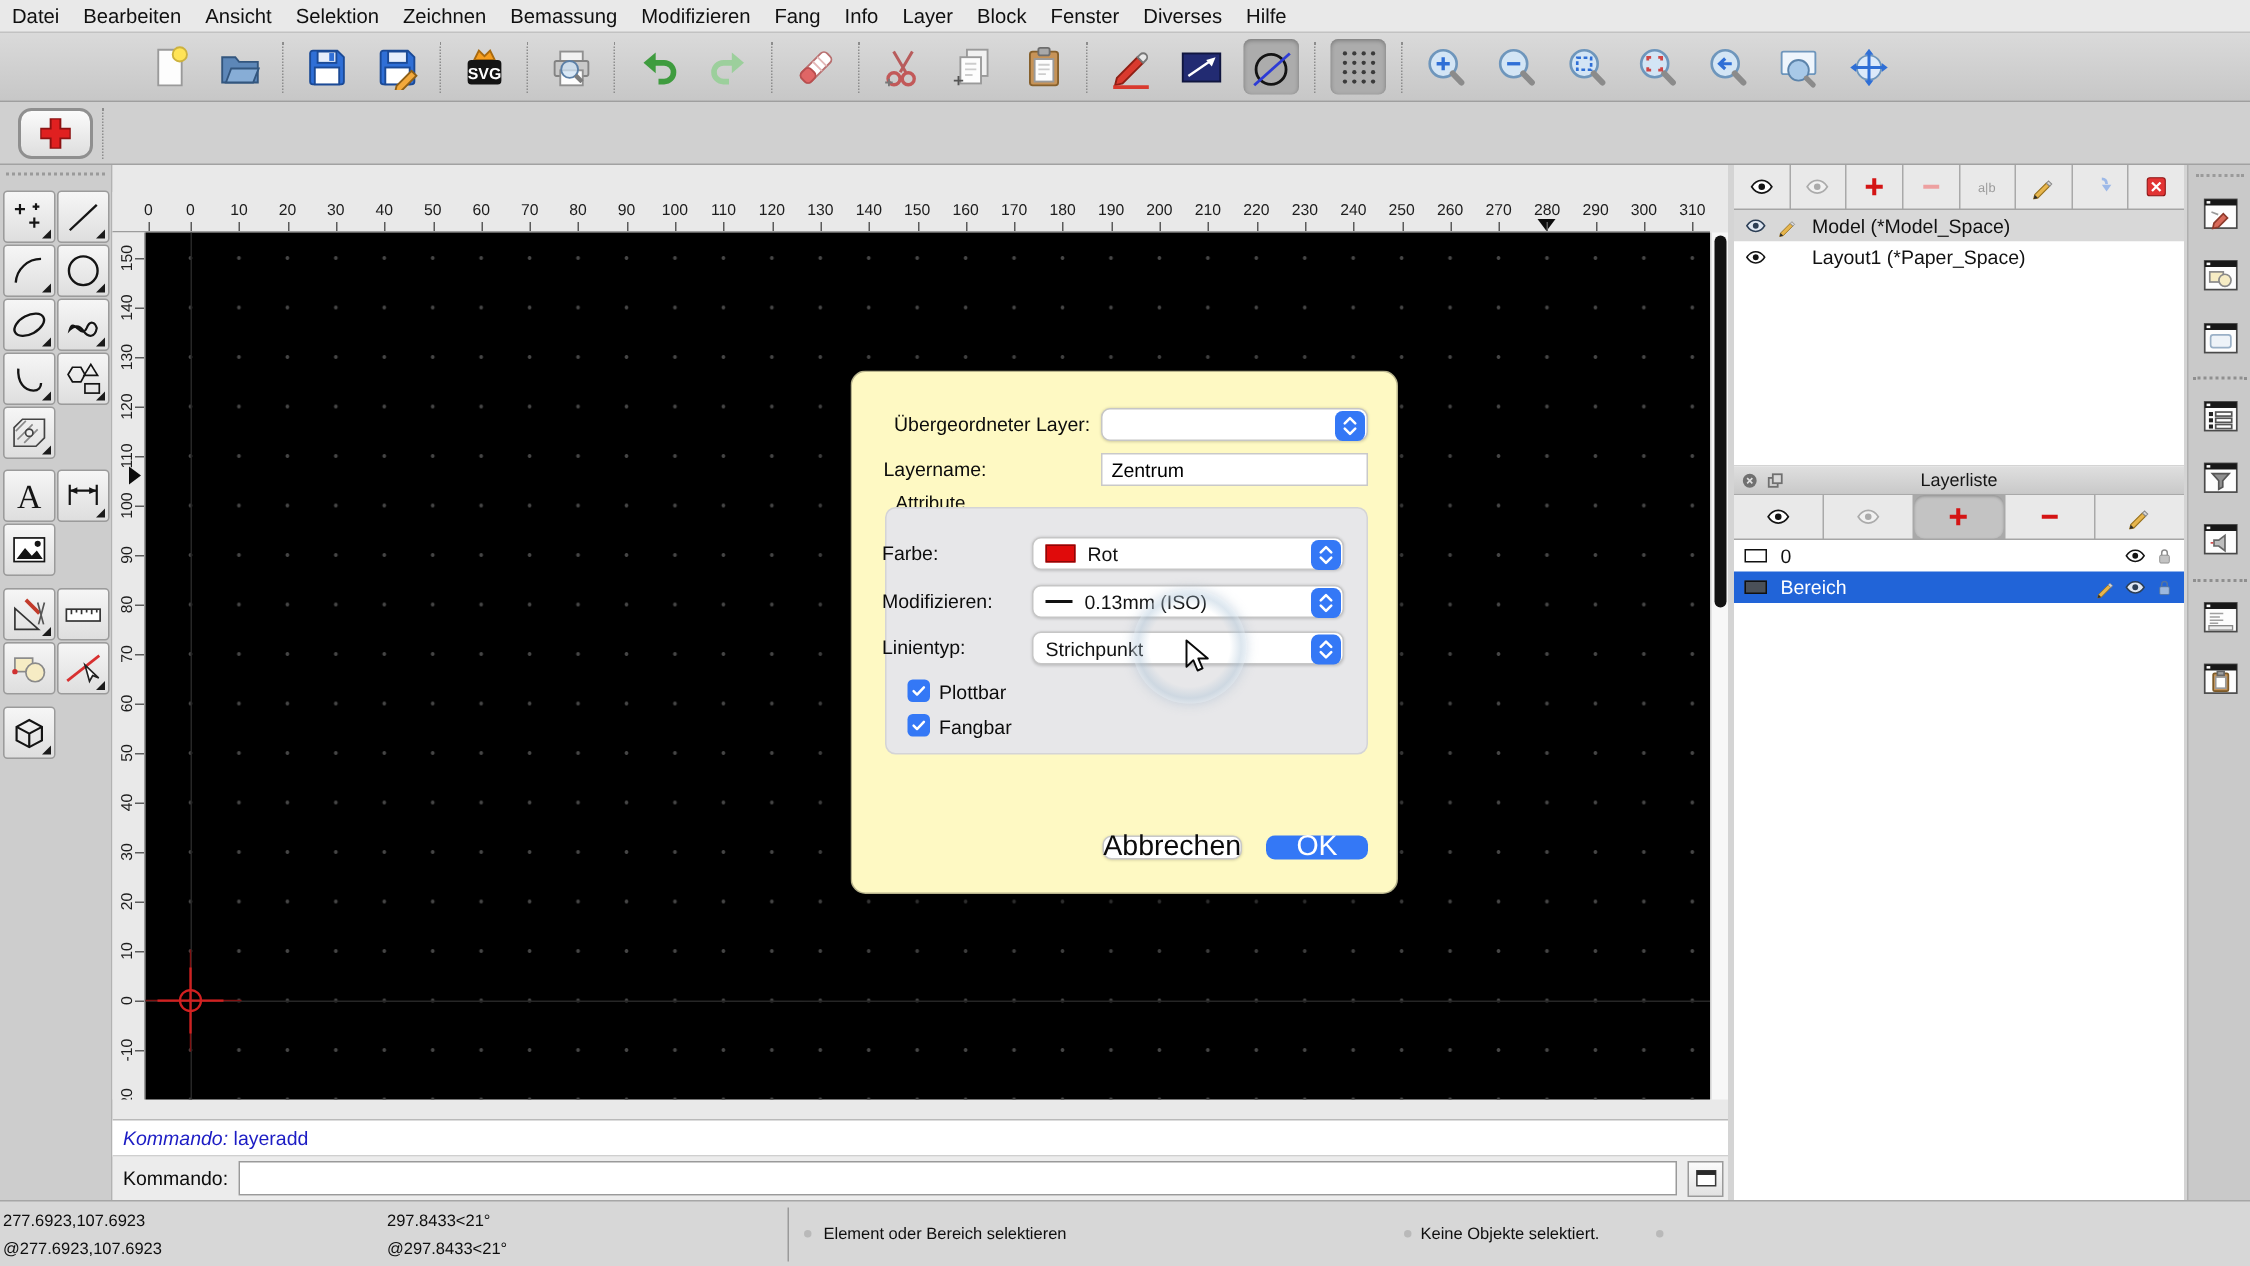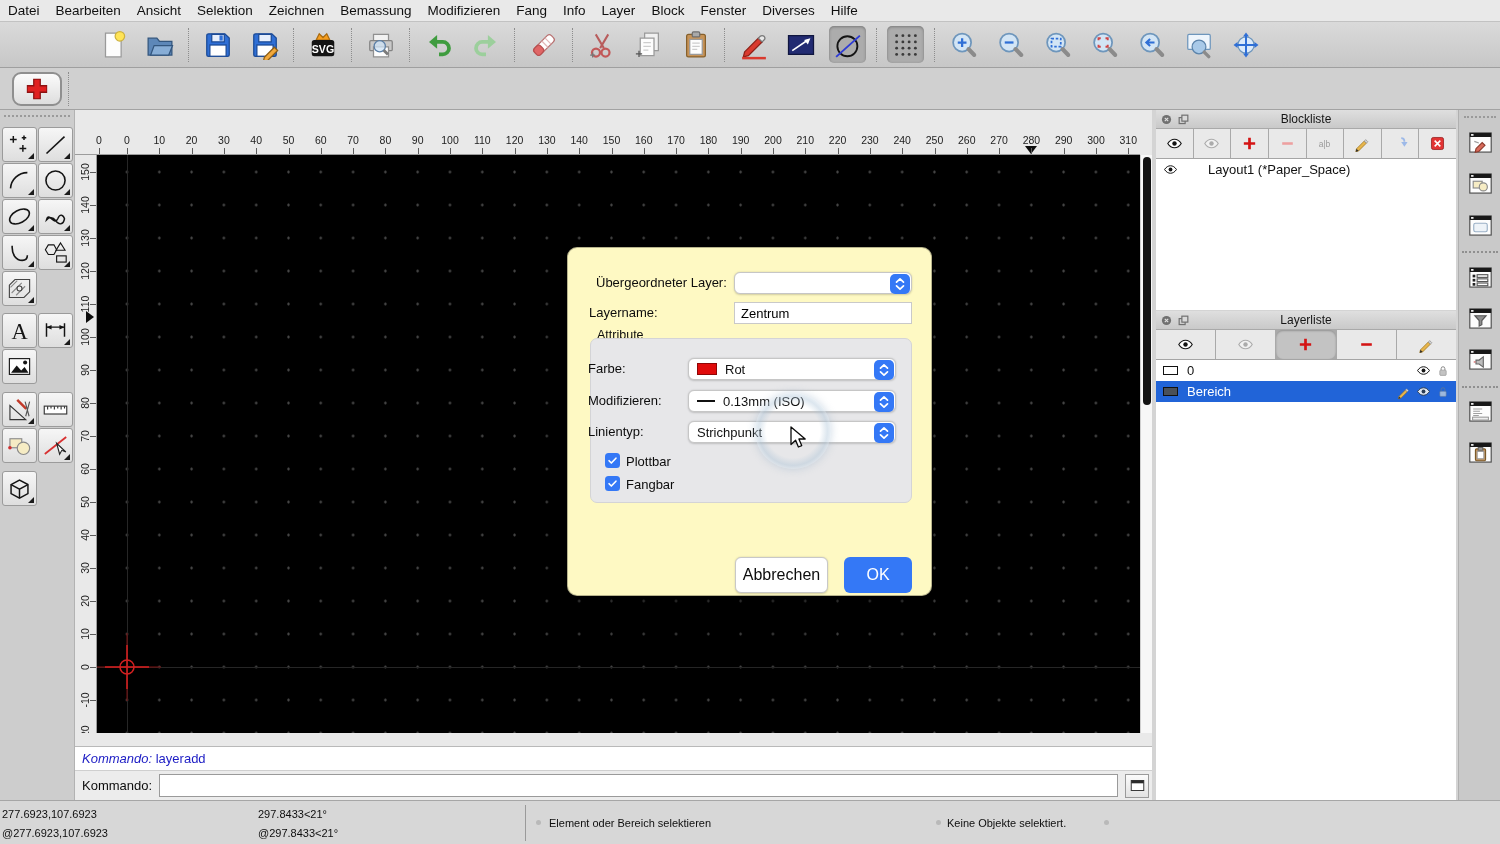--- a/index.html
+++ b/index.html
@@ -78,21 +78,21 @@
 #dialog{position:absolute;left:567px;top:247px;width:365px;height:349px;background:#fef9c3;border-radius:10px;border:1px solid rgba(0,0,0,.28);box-shadow:0 18px 55px rgba(0,0,0,.55);z-index:50}
 .dlabel{position:absolute;font-size:13px;color:#0c0c0c;white-space:nowrap}
 .dlabel.r{text-align:left}
 .combo{position:absolute;height:22px;background:#fff;border:1px solid #c6c6c6;border-radius:6px;box-shadow:0 .5px 2px rgba(0,0,0,.18);display:flex;align-items:center;padding-left:8px;gap:8px;font-size:13px}
 .stepper{position:absolute;right:1px;top:1px;width:20px;height:20px;border-radius:5px;background:#3478f6;display:flex;align-items:center;justify-content:center}
 .dinput{position:absolute;height:22px;background:#fff;border:1px solid #c9c9c9;font:13px "Liberation Sans",sans-serif;padding:0 6px;outline:none}
 #dgroup{position:absolute;left:22px;top:90px;width:322px;height:165px;background:#e7e7e9;border:1px solid #d4d4d6;border-radius:7px}
 .cswatch{width:20px;height:12px;background:#e00b0b;border:1px solid #8f0606;flex:none}
 .lsample{width:18px;border-top:2px solid #111;flex:none}
 .checkbox{position:absolute;width:15px;height:15px;border-radius:3.5px;background:#3478f6;display:flex;align-items:center;justify-content:center}
-.btn{position:absolute;height:36px;border-radius:6px;font-size:16px;display:flex;align-items:center;justify-content:center}
+.btn{position:absolute;height:16px;border-radius:6px;font-size:19px;display:flex;align-items:center;justify-content:center}
 #btn-cancel{left:167px;top:309px;width:93px;background:#fff;border:1px solid #c8c8c8;box-shadow:0 .5px 2px rgba(0,0,0,.18);color:#0c0c0c}
 #btn-ok{left:276px;top:309px;width:68px;background:#3478f6;color:#fff}
 
 #halo{position:absolute;left:755px;top:393px;width:76px;height:76px;border-radius:50%;z-index:60;background:radial-gradient(circle,rgba(255,255,255,0) 50%,rgba(168,193,214,.40) 64%,rgba(238,244,249,.60) 77%,rgba(200,215,230,.12) 96%);box-shadow:0 0 8px rgba(150,175,200,.45)}
 #cursor{position:absolute;left:789px;top:426px;z-index:61}
 </style>
 </head>
 <body>
 
 <div id="menubar">
@@ -562,35 +562,20 @@
   <div class="sb-div" style="left:525px"></div>
   <div class="sb-dot" style="left:536px;top:19px"></div>
   <div class="sb-line" style="left:549px;top:16px">Element oder Bereich selektieren</div>
 
   <div class="sb-dot" style="left:936px;top:19px"></div>
   <div class="sb-line" style="left:947px;top:16px">Keine Objekte selektiert.</div>
   <div class="sb-dot" style="left:1104px;top:19px"></div>
 </div>
 
 <div class="panel" id="blockpanel" style="left:1156px;top:110px;width:300px;height:200px">
-  <div class="panel-header">
-    <div class="ph-btn" style="left:4px">
-        <svg width="13" height="13" viewBox="0 0 24 24">
-          <circle cx="12" cy="12" r="8.5" fill="#707070"></circle>
-          <path d="M8.8 8.8l6.4 6.4M15.2 8.8l-6.4 6.4" stroke="#e2e2e2" stroke-width="2"></path>
-        </svg>
-      </div>
-    <div class="ph-btn" style="left:21px">
-        <svg width="13" height="13" viewBox="0 0 24 24">
-          <rect x="4" y="8.5" width="11" height="11" fill="none" stroke="#707070" stroke-width="2.2"></rect>
-          <rect x="9" y="4" width="11" height="11" fill="#d9d9d9" stroke="#707070" stroke-width="2.2"></rect>
-        </svg>
-      </div>
-    <div class="ph-title">Blockliste</div>
-  </div>
   <div class="ptoolbar" id="block-toolbar" style="grid-template-columns:repeat(8,1fr)">
       <div class="ptool">
         <svg width="17" height="17" viewBox="0 0 24 24">
           <path d="M2.5 12c2.5-4 6-6 9.5-6s7 2 9.5 6c-2.5 4-6 6-9.5 6s-7-2-9.5-6z" fill="#fff" stroke="#141414" stroke-width="1.6"></path>
           <circle cx="12" cy="12" r="3.1" fill="#141414"></circle>
         </svg>
       </div>
       <div class="ptool">
         <svg width="17" height="17" viewBox="0 0 24 24">
           <path d="M2.5 12c2.5-4 6-6 9.5-6s7 2 9.5 6c-2.5 4-6 6-9.5 6s-7-2-9.5-6z" fill="#f1f1f1" stroke="#ababab" stroke-width="1.6"></path>
@@ -626,20 +611,36 @@
         </svg>
       </div>
       <div class="ptool">
         <svg width="17" height="17" viewBox="0 0 24 24">
           <rect x="3.5" y="3.5" width="17" height="17" rx="2.5" fill="#e23434" stroke="#8d1414"></rect>
           <path d="M8 8l8 8M16 8l-8 8" stroke="#fff" stroke-width="2.2"></path>
         </svg>
       </div>
     </div>
   <div id="block-rows">
+      <div class="prow sel-grey">
+        <span class="ricon">
+          <svg width="15" height="15" viewBox="0 0 24 24">
+            <path d="M2.5 12c2.5-4 6-6 9.5-6s7 2 9.5 6c-2.5 4-6 6-9.5 6s-7-2-9.5-6z" fill="#dfe7f2" stroke="#2c3e55" stroke-width="1.6"></path>
+            <circle cx="12" cy="12" r="3.1" fill="#2c3e55"></circle>
+          </svg>
+        </span>
+        <span class="ricon">
+          <svg width="14" height="14" viewBox="0 0 24 24">
+            <path d="M3.5 19.5L14.5 8.5l3 3-11 11-4 1z" fill="#e7b54c" stroke="#97711e"></path>
+            <path d="M14.5 8.5l2-2 3 3-2 2z" fill="#d6d6d6" stroke="#8a8a8a"></path>
+            <path d="M3.5 19.5l-1 4 4-1z" fill="#2e2e2e"></path>
+          </svg>
+        </span>
+        <span class="rlabel">Model (*Model_Space)</span>
+      </div>
       <div class="prow">
         <span class="ricon">
           <svg width="15" height="15" viewBox="0 0 24 24">
             <path d="M2.5 12c2.5-4 6-6 9.5-6s7 2 9.5 6c-2.5 4-6 6-9.5 6s-7-2-9.5-6z" fill="#fff" stroke="#141414" stroke-width="1.6"></path>
             <circle cx="12" cy="12" r="3.1" fill="#141414"></circle>
           </svg>
         </span>
         <span class="ricon" style="width:14px"></span>
         <span class="rlabel">Layout1 (*Paper_Space)</span>
       </div>

